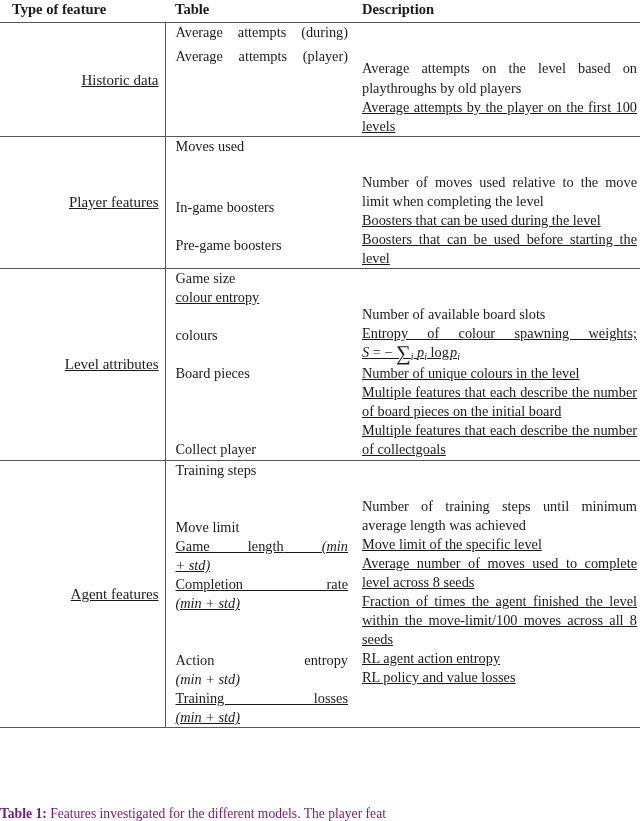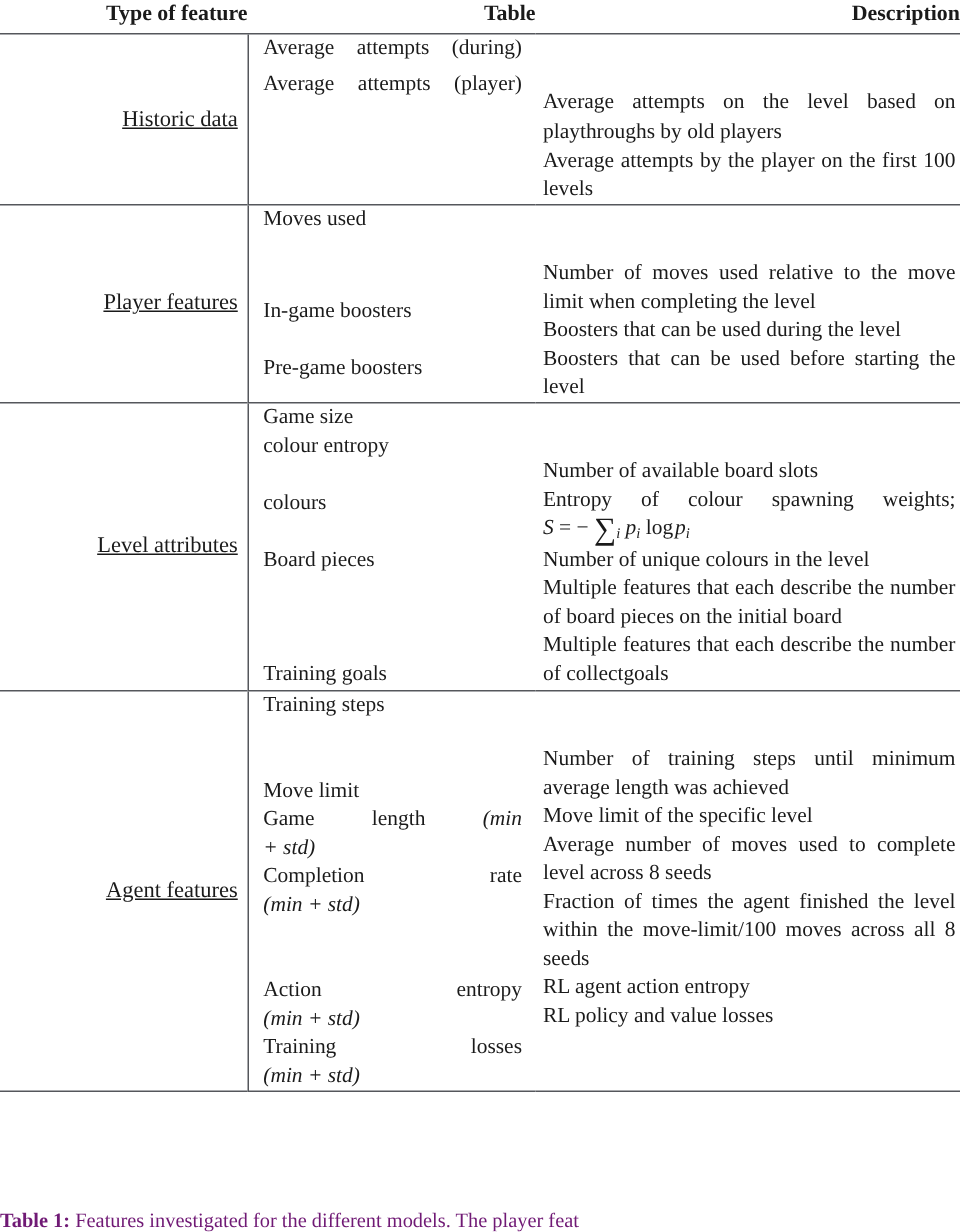--- a/index.html
+++ b/index.html
@@ -30,21 +30,21 @@
     font-size: 14.3px;
     line-height: 1.335;
   }
 
   col.c-type  { width: 165px; }
   col.c-name  { width: 192px; }
   col.c-desc  { width: 283px; }
 
   thead th {
     font-weight: bold;
-    text-align: right;
+    text-align: left;
     vertical-align: bottom;
     padding: 0 0 3px 0;
     font-size: 14.6px;
   }
   thead th.h-type { padding-left: 12px; }
   thead th.h-name { padding-left: 10px; }
   thead th.h-desc { padding-left: 5px; }
 
   
   tr.rule-top > td, tr.rule-top > th { border-bottom: 1.6px solid #55575c; }
@@ -73,21 +73,21 @@
     text-align: justify;
     text-align-last: left;
     hyphens: none;
   }
 
   .entry {
     display: block;
     margin: 0;
     padding: 0;
   }
-  .entry + .entry { margin-top: 0; }
+  .entry + .entry { margin-top: 0; text-decoration: underline; }
 
   .just {
     text-align: justify;
     text-align-last: left;
     margin-top: 36px;
   }
   .stretch {
     text-align: justify;
     text-align-last: justify;
   }
@@ -177,21 +177,21 @@
       <tr class="grp-sep">
         <td class="type-cell">Level attributes</td>
         <td class="name-cell">
           <div class="entry">Game size</div>
           <div class="entry">colour entropy</div>
           <div style="height:19px"></div>
           <div class="entry">colours</div>
           <div style="height:19px"></div>
           <div class="entry">Board pieces</div>
           <div style="height:57px"></div>
-          <div class="entry">Training goals</div>
+          <div class="entry">Collect player</div>
         </td>
         <td class="desc-cell">
           <div class="entry just">Number of available board slots</div>
           <div class="entry">
             <span class="stretch" style="display:block">Entropy of colour spawning weights;</span>
             <span class="math"><span class="mi">S</span> = −&nbsp;<span class="bigsum">∑</span><span class="sub">i</span>&nbsp;<span class="mi">p</span><span class="sub">i</span>&nbsp;log <span class="mi">p</span><span class="sub">i</span></span>
           </div>
           <div class="entry just">Number of unique colours in the level</div>
           <div class="entry just">Multiple features that each describe the number of board pieces on the initial board</div>
           <div class="entry just">Multiple features that each describe the number of collectgoals</div>

